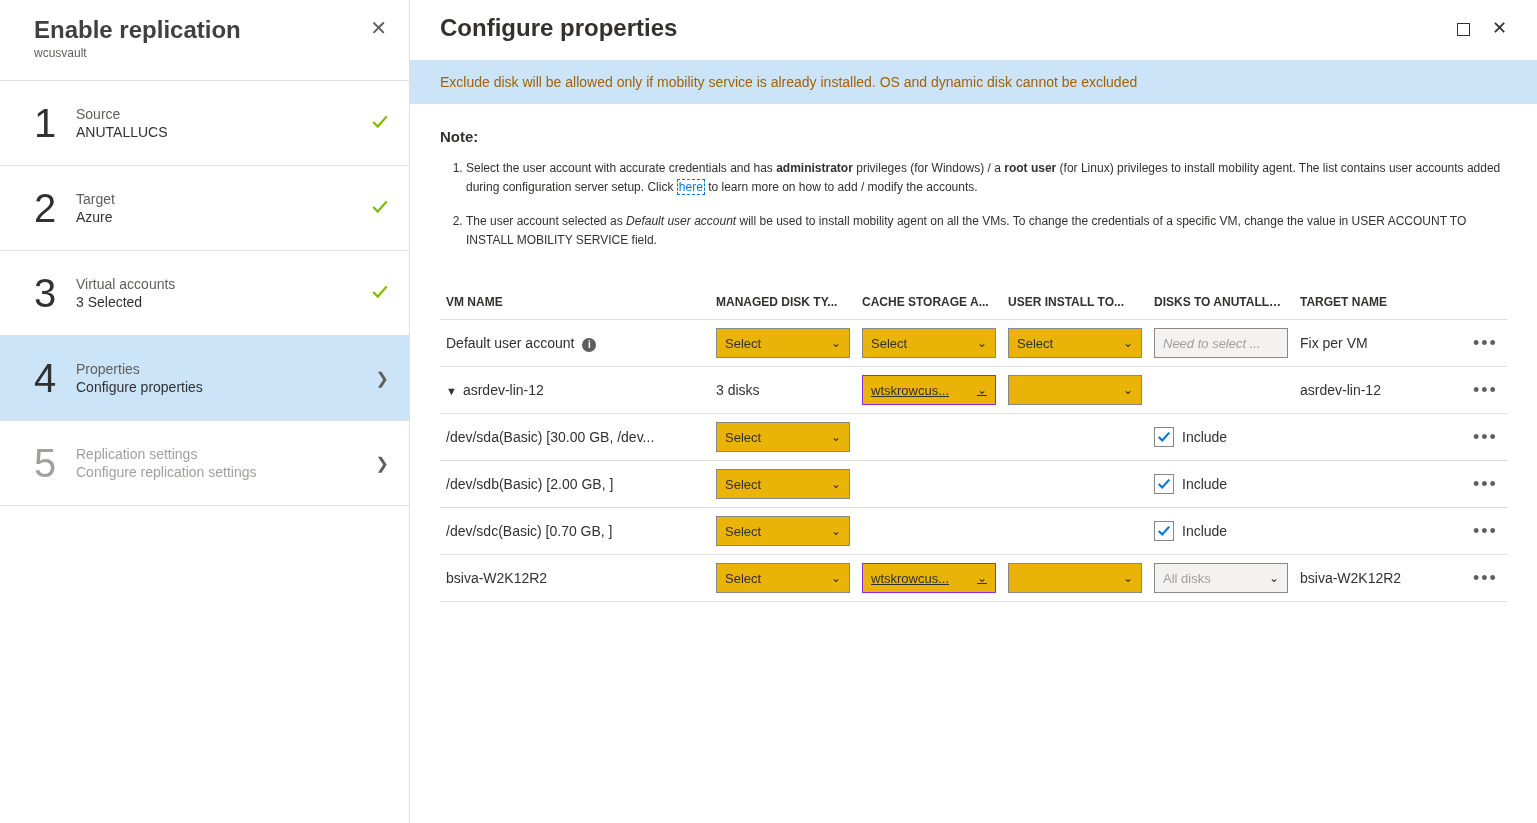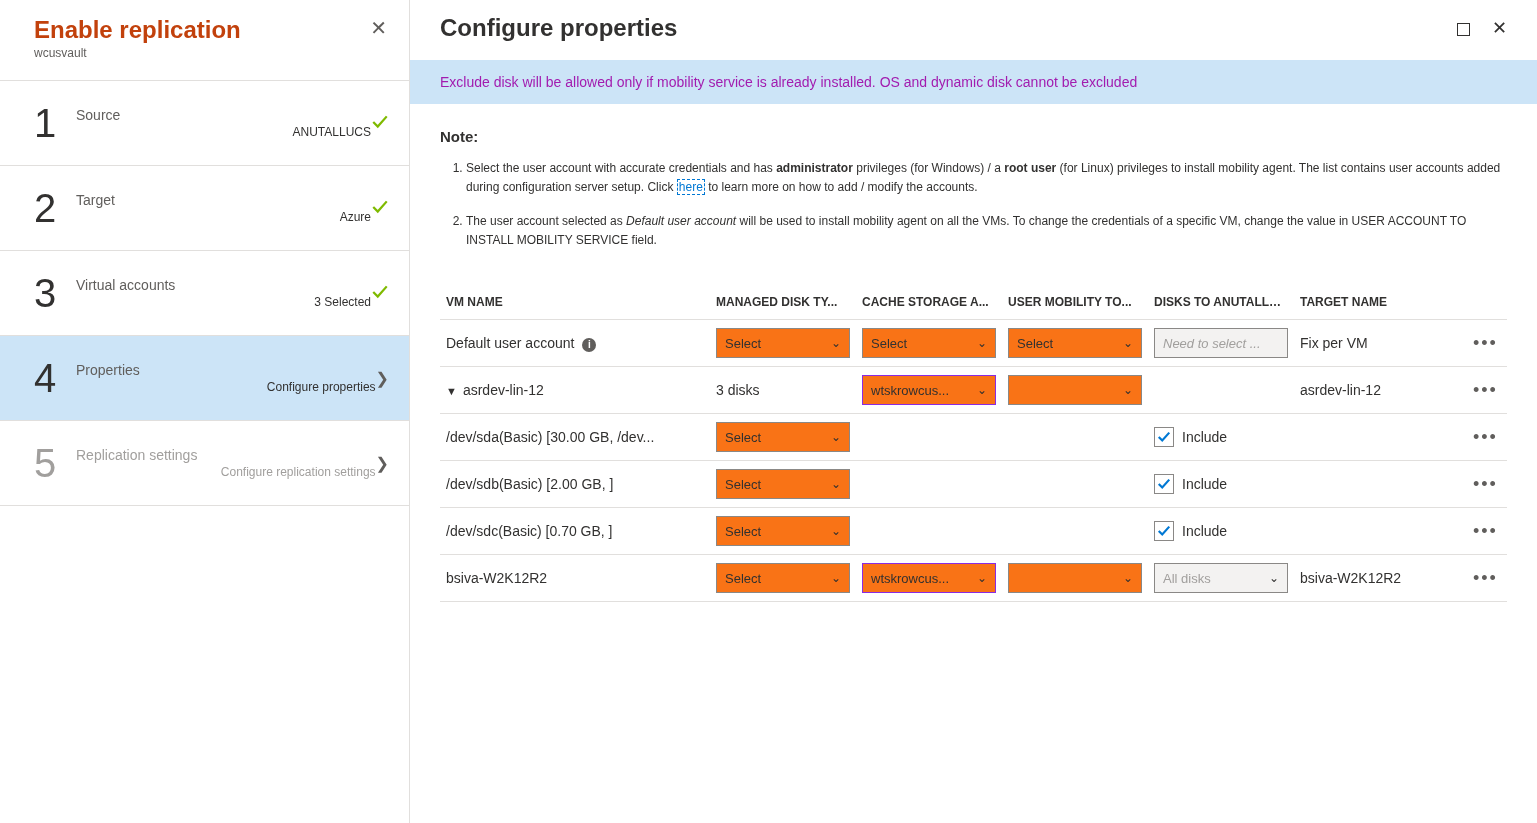--- a/index.html
+++ b/index.html
@@ -20,21 +20,21 @@
     flex-direction: column;
     padding: 16px 0 0 0;
   }
   .left-header {
     padding: 0 30px 12px 34px;
     position: relative;
   }
   .left-title {
     font-size: 24px;
     font-weight: 600;
-    color: #c2410c;
+    color: #404040;
   }
   .left-subtitle {
     font-size: 12px;
     color: #605e5c;
     margin-top: 2px;
   }
   .left-close {
     position: absolute;
     right: 22px;
     top: 2px;
@@ -70,24 +70,23 @@
     line-height: 1;
   }
   .step-body {
     flex: 1;
   }
   .step-title {
     font-size: 14px;
     color: #605e5c;
   }
   .step-sub {
-    font-size: 12px;
+    font-size: 14px;
     color: #323130;
     margin-top: 2px;
-    text-align: right;
   }
   .step-check svg {
     width: 18px;
     height: 18px;
   }
   .step-arrow {
     color: #605e5c;
     font-size: 16px;
   }
   .steps-top-border {
@@ -114,21 +113,21 @@
   .right-controls span {
     margin-left: 18px;
     font-size: 18px;
     color: #323130;
     cursor: pointer;
   }
   .banner {
     background: #cce4f7;
     padding: 14px 30px;
     font-size: 14px;
-    color: #a21caf;
+    color: #a16207;
   }
   .content {
     padding: 24px 30px 0 30px;
     overflow-y: auto;
   }
   .note-title {
     font-weight: 700;
     font-size: 15px;
     margin-bottom: 14px;
   }
@@ -183,30 +182,31 @@
   .col-managed{ width: 146px; }
   .col-cache  { width: 146px; }
   .col-user   { width: 146px; }
   .col-disks  { width: 146px; }
   .col-target { width: auto; }
   .col-more   { width: 40px; }
   .select-box {
     width: 100%;
     height: 30px;
     border: 1px solid #8a8886;
-    background: #f97316;
+    background: #eab308;
     display: flex;
     align-items: center;
     padding: 0 8px;
     font-size: 13px;
     cursor: pointer;
     position: relative;
   }
   .select-box.purple {
     border-color: #8a2be2;
+    text-decoration: underline;
   }
   .select-box.disabled {
     background: #f3f2f1;
     color: #a19f9d;
     font-style: italic;
   }
   .select-box.disabled.normal-style {
     font-style: normal;
   }
   .select-box .sb-text {
@@ -373,21 +373,21 @@
           <col class="col-user">
             <col class="col-disks">
             <col class="col-target">
             <col class="col-more">
         </colgroup>
         <thead>
           <tr>
             <th>VM NAME</th>
             <th>MANAGED DISK TY...</th>
             <th>CACHE STORAGE A...</th>
-            <th>USER MOBILITY TO...</th>
+            <th>USER INSTALL TO...</th>
             <th>DISKS TO ANUTALLUCS</th>
             <th>TARGET NAME</th>
             <th></th>
           </tr>
         </thead>
         <tbody>
 
           <tr>
             <td>
               <span>Default user account</span>

